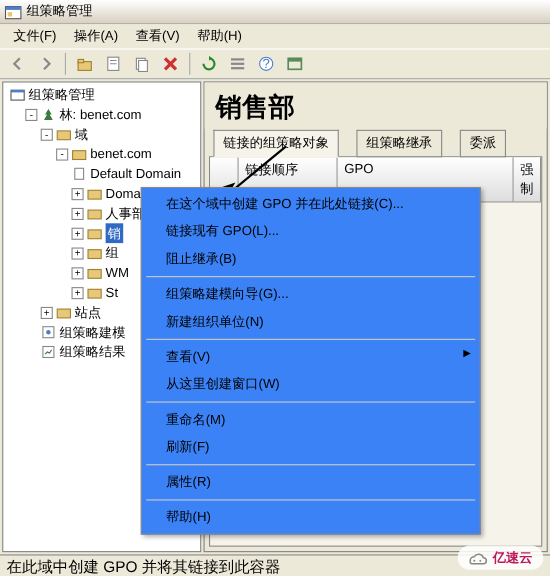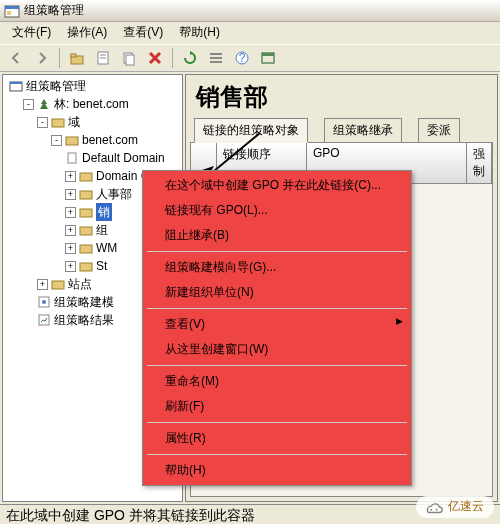--- a/index.html
+++ b/index.html
@@ -24,26 +24,26 @@
 .sel { background:#316ac5; color:#fff; padding:0 2px;}
 .right { flex:1; margin:2px 2px 2px 0; border:1px solid #808080; background:#ece9d8; display:flex; flex-direction:column; position:relative;}
 .right-title { font-size:24px; font-weight:bold; padding:6px 10px 4px 10px; background:#ece9d8;}
 .tabs { display:flex; padding-left:8px; gap:16px; }
 .tab { padding:3px 8px; border:1px solid #888; background:#ece9d8; position:relative; bottom:-1px;}
 .tab.active { background:#f5f3ea; border-bottom:1px solid #f5f3ea; }
 .tabcontent { flex:1; background:#f5f3ea; border:1px solid #888; margin:0 4px 4px 4px; overflow:hidden;}
 .colhead { display:flex; background:#ece9d8; border-bottom:1px solid #888;}
 .colhead div { padding:3px 6px; border-right:1px solid #888; background:linear-gradient(#fff,#ddd);}
 .ch0{width:26px;} .ch1{width:90px;} .ch2{width:160px;} .ch3{flex:1;}
-.ctxmenu { position:absolute; left:142px; top:170px; background:#ef4444; border:1px solid #888; box-shadow:2px 2px 4px rgba(0,0,0,.3); width:270px; padding:2px;}
+.ctxmenu { position:absolute; left:128px; top:170px; background:#3b82f6; border:1px solid #888; box-shadow:2px 2px 4px rgba(0,0,0,.3); width:309px; padding:2px;}
 .ctxmenu .mi { padding:4px 20px 4px 20px; position:relative;}
 .ctxmenu .msep { height:1px; background:#ccc; margin:3px 2px;}
 .ctxmenu .arrow::after { content:"▶"; position:absolute; right:6px; font-size:9px;}
 .statusbar { height:20px; border-top:1px solid #888; background:#ece9d8; padding:2px 6px; font-size:14px; overflow:hidden; white-space:nowrap;}
-.watermark { position:absolute; right:6px; bottom:6px; background:rgba(255,255,255,.85); border-radius:12px; padding:2px 10px 2px 6px; display:flex; align-items:flex-start; gap:4px; font-size:13px; color:#a16207;}
+.watermark { position:absolute; right:6px; bottom:6px; background:rgba(255,255,255,.85); border-radius:12px; padding:2px 10px 2px 6px; display:flex; align-items:flex-end; gap:4px; font-size:13px; color:#be185d;font-weight:bold;}
 .watermark svg { width:22px; height:18px; }
 .annot-arrow { position:absolute; pointer-events:none; }
 </style>
 </head>
 <body>
 
 <div class="titlebar">
   <span class="icon">
     <svg viewBox="0 0 16 16">
         <rect x="1" y="3" width="14" height="11" fill="#fff" stroke="#555"></rect>

